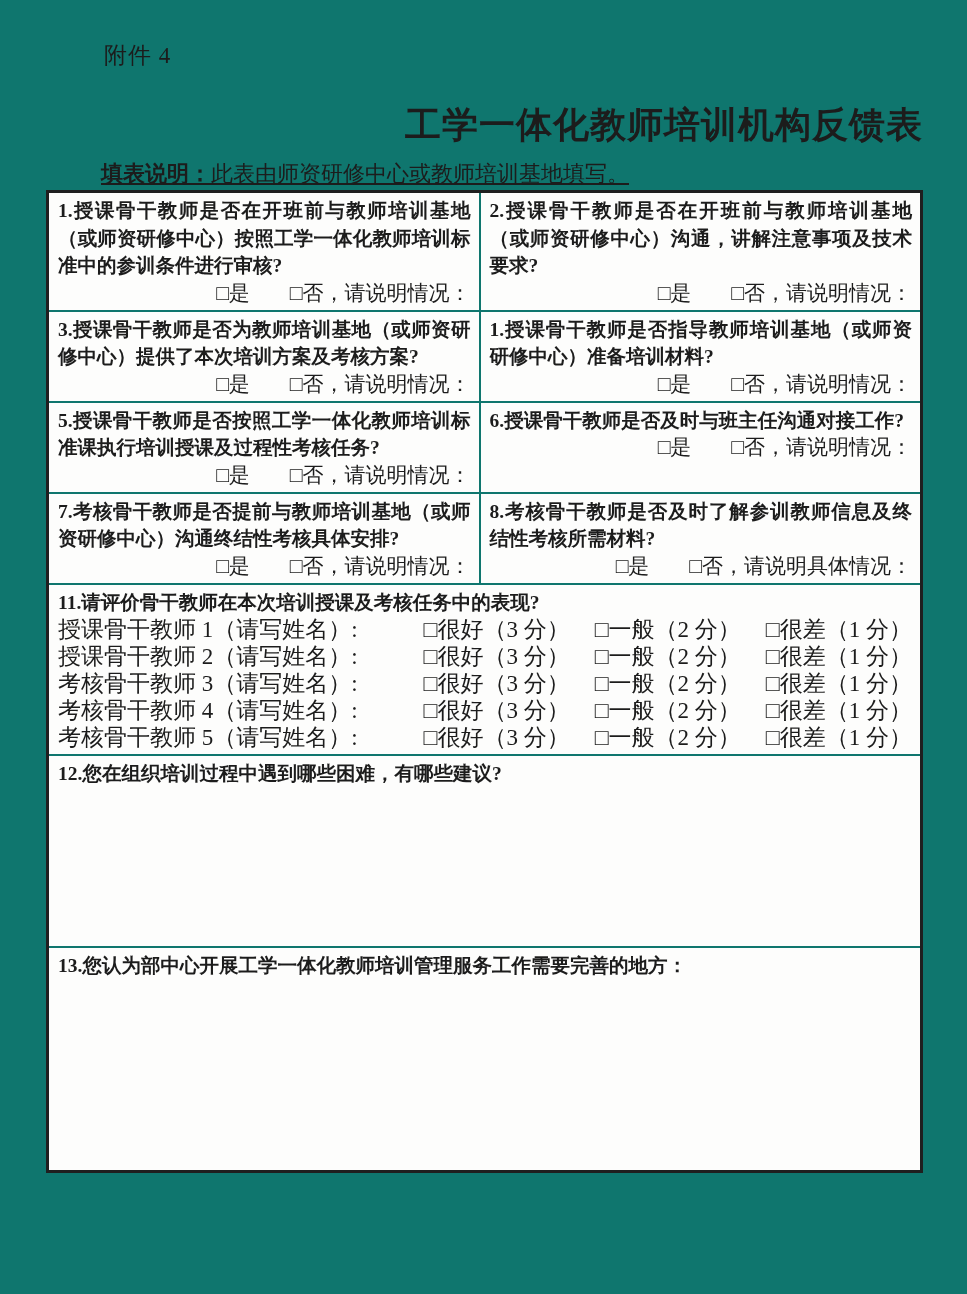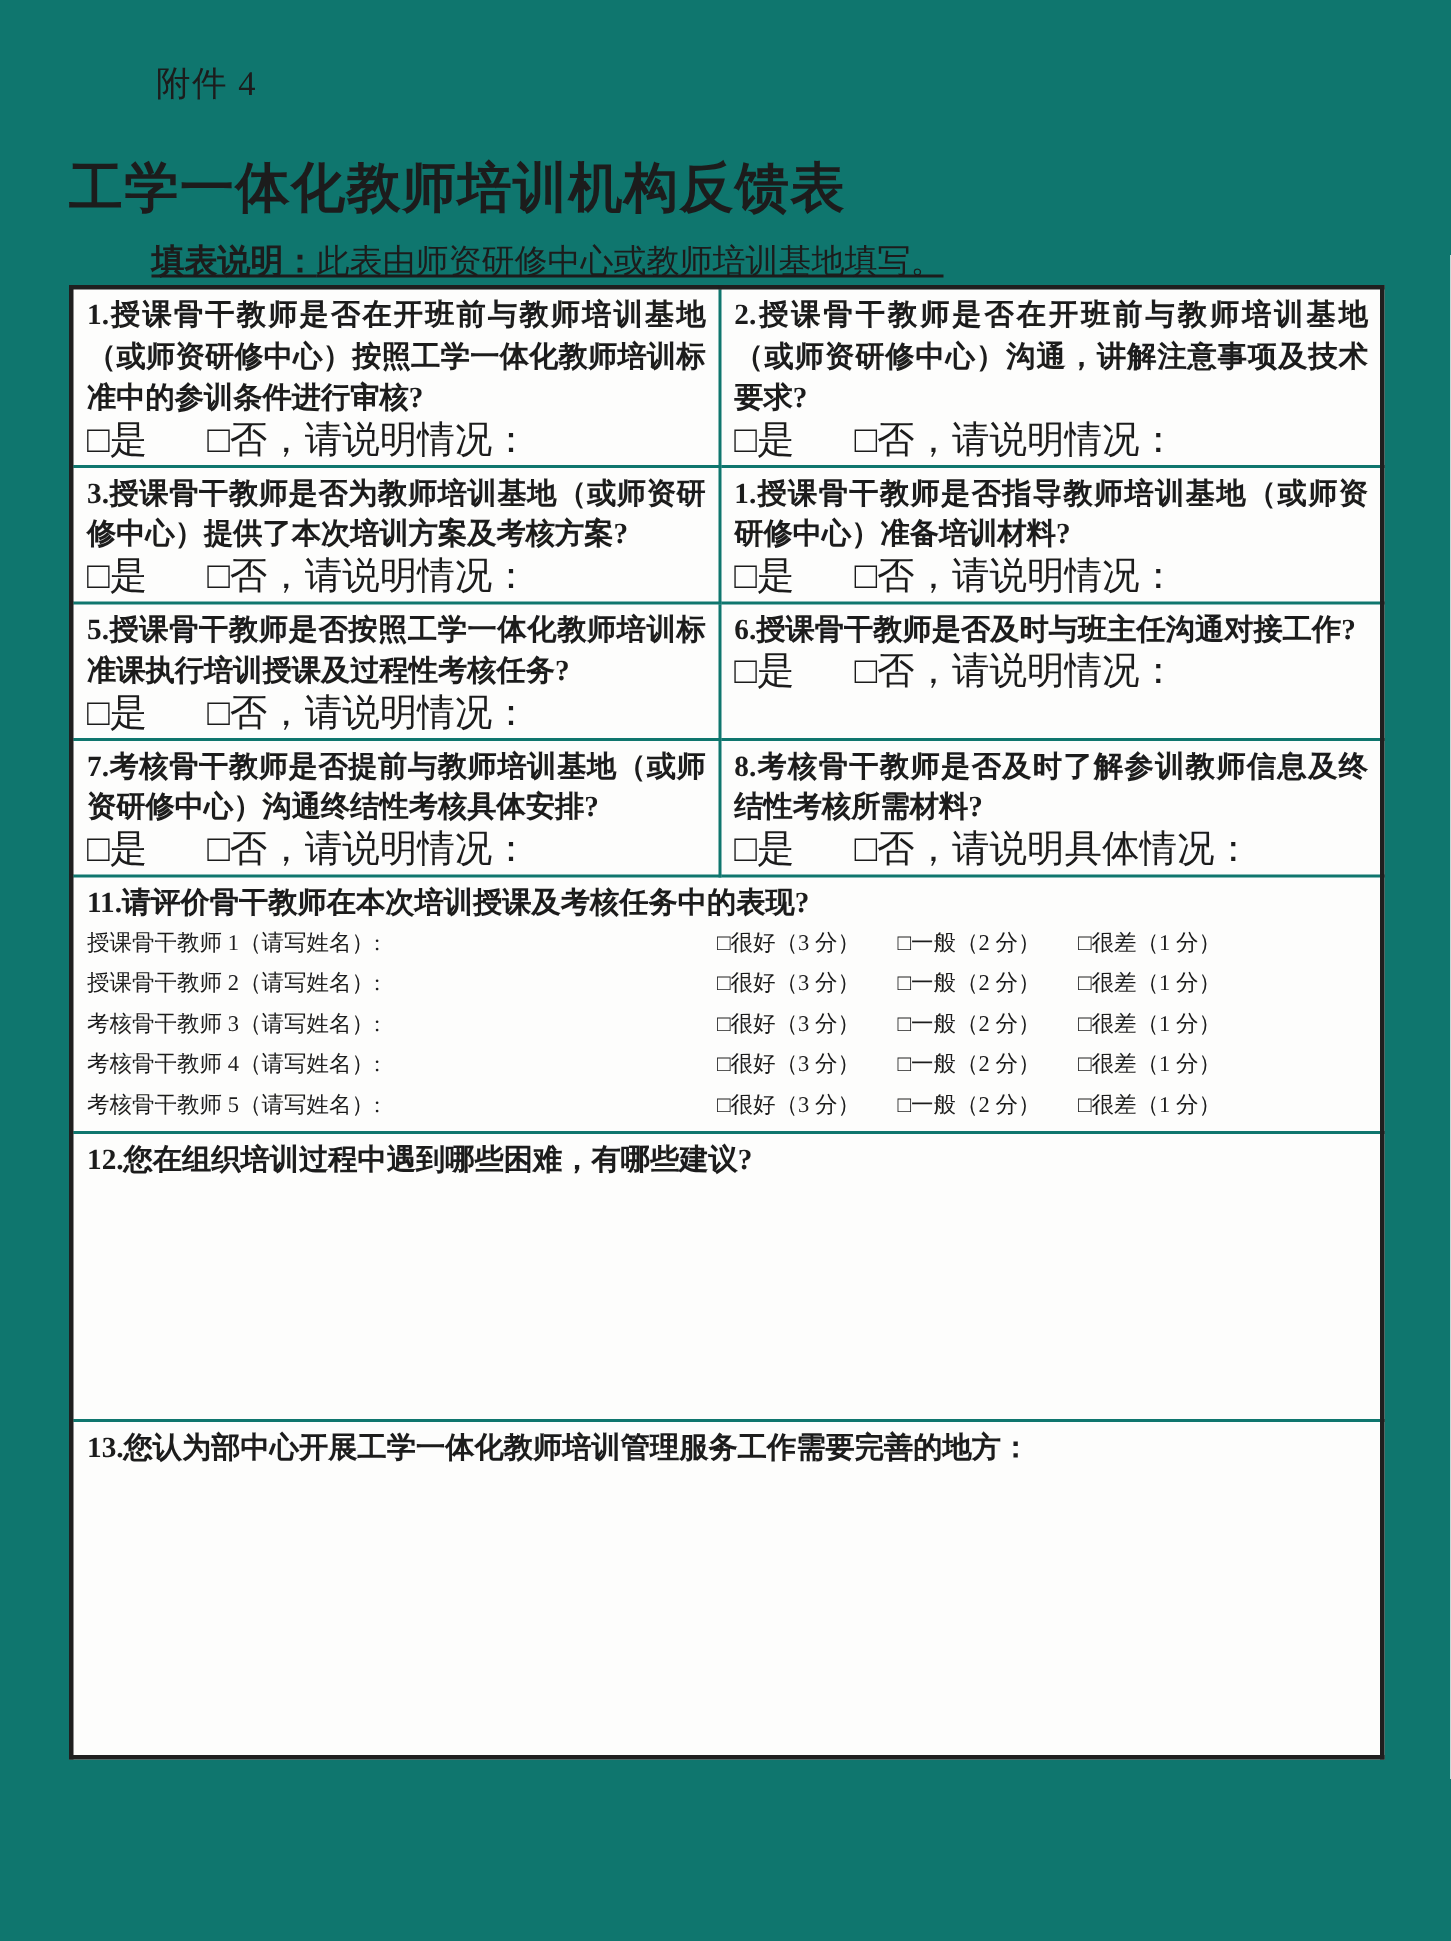--- a/index.html
+++ b/index.html
@@ -14,21 +14,21 @@
     width:967px; height:1294px;
     padding:26px 44px 0 46px;
     background:#0f766e;
   }
   .attachment {
     margin:14px 0 0 58px;
     font-size:23px;
     letter-spacing:1px;
   }
   .doc-title {
-    text-align:left;
+    text-align:right;
     font-weight:700;
     font-size:36px;
     margin-top:30px;
     letter-spacing:1px;
   }
   .note {
     margin:12px 0 4px 55px;
     font-size:22px;
     line-height:24px;
     text-decoration:underline;
@@ -48,29 +48,30 @@
   }
   .col-left  { width:432px; }
   .qtext {
     font-weight:700;
     font-size:19.5px;
     line-height:27.5px;
     text-align:justify;
   }
   .optline {
     font-weight:400;
-    font-size:25px;
+    font-size:21px;
     line-height:27px;
     white-space:nowrap;
+    text-align:right;
   }
   .opt-no { margin-left:40px; }
   .rate-row {
     display:flex;
     font-weight:400;
-    font-size:15px;
+    font-size:23px;
     line-height:27px;
     white-space:nowrap;
   }
   .rate-label { width:420px; }
   .rate-opt { margin-right:25px; }
   .rate-opt:last-child { margin-right:0; }
   .h-r1 { height:111px; }
   .h-r2 { height:82px; }
   .h-r3 { height:83px; }
   .h-r4 { height:82px; }

